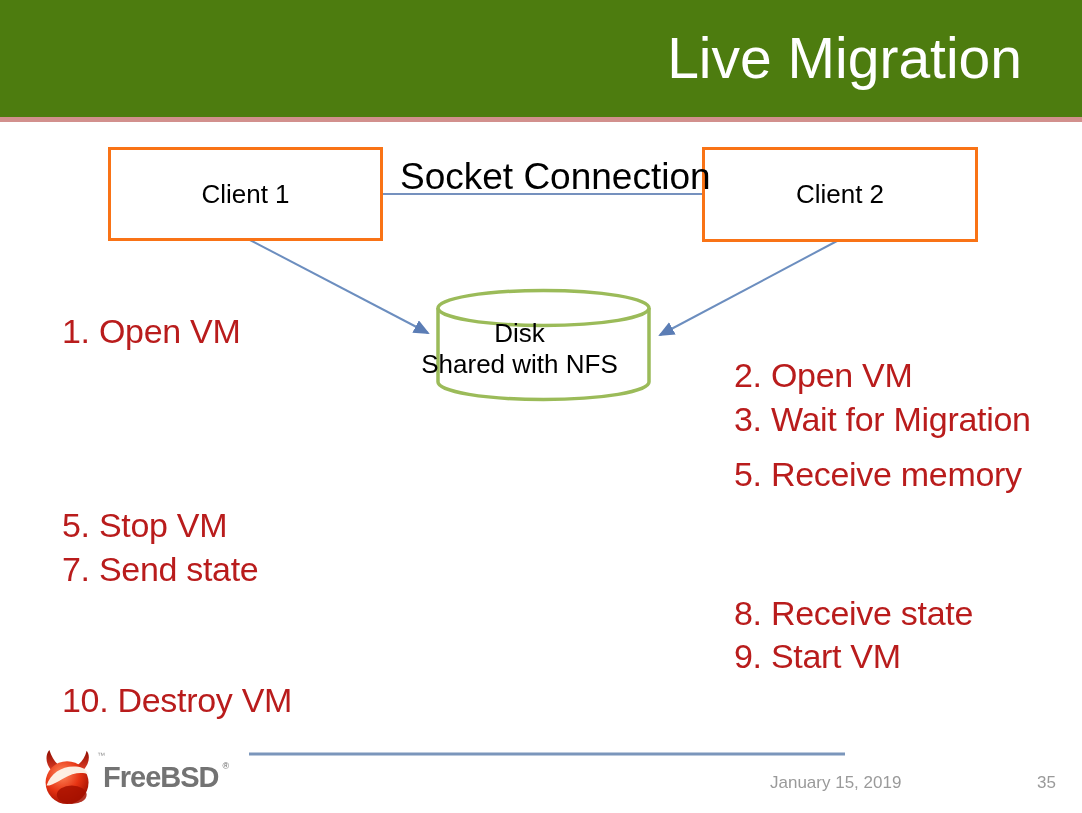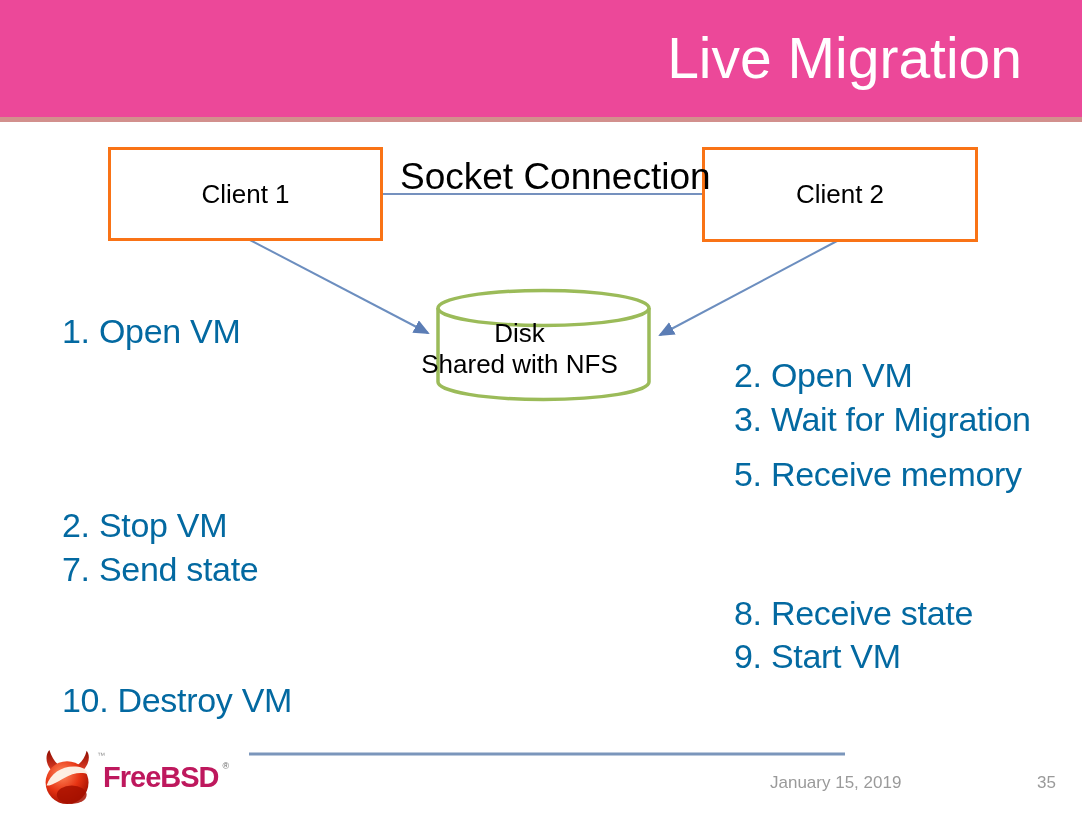--- a/index.html
+++ b/index.html
@@ -1,42 +1,42 @@
 <!DOCTYPE html>
 <html><head>
 <meta charset="utf-8">
 <style>
   html,body{margin:0;padding:0;background:#ffffff;}
   .slide{
     position:relative;width:1082px;height:813px;overflow:hidden;background:#ffffff;
     font-family:"Liberation Sans", sans-serif;color:#000;
   }
   
-  .titlebar{position:absolute;top:0;left:0;right:0;height:117px;background:#ec4899;border-bottom:5px solid #D2908D;}
+  .titlebar{position:absolute;top:0;left:0;right:0;height:117px;background:#4d7c0f;border-bottom:5px solid #D2908D;}
   .title{position:absolute;right:60px;top:24px;margin:0;font-size:57px;font-weight:400;color:#ffffff;line-height:68px;white-space:nowrap;}
   
   .overlay{position:absolute;left:0;top:0;width:1082px;height:813px;pointer-events:none;}
   
   .box{position:absolute;border:3px solid #f97316;background:#fff;display:flex;align-items:center;justify-content:center;font-size:26px;}
   .client1{left:108px;top:147px;width:269px;height:88px;}
   .client2{left:702px;top:147px;width:270px;height:89px;}
   
   .socket-label{position:absolute;left:400px;top:156px;width:272px;text-align:center;font-size:37px;color:#000;white-space:nowrap;}
   .disk-label{position:absolute;left:404px;top:318px;width:231px;text-align:center;font-size:26px;line-height:31px;color:#000;}
   
-  .step{position:absolute;font-size:34px;line-height:1.15;color:#0369a1;white-space:nowrap;letter-spacing:-0.3px;}
+  .step{position:absolute;font-size:34px;line-height:1.15;color:#b91c1c;white-space:nowrap;letter-spacing:-0.3px;}
   .sL{left:62px;} .sR{left:714px;margin-left:20px;}
   .s1{top:312px;} .s2{top:356px;} .s3{top:400px;}
   .s4{top:455px;} .s5{top:455px;}
   .s6{top:506px;} .s7{top:550px;}
   .s8{top:594px;} .s9{top:637px;}
   .s10{top:681px;}
   
   .logo{position:absolute;left:40px;top:747px;display:flex;align-items:center;gap:7px;}
-  .wordmark{font-size:29px;font-weight:700;color:#be185d;letter-spacing:-1px;}
+  .wordmark{font-size:29px;font-weight:700;color:#737373;letter-spacing:-1px;}
   .regmark{font-size:9px;color:#666;align-self:flex-start;margin-top:14px;margin-left:-3px;}
   .tmmark{position:absolute;left:97px;top:751px;font-size:8px;color:#999;}
   .footer-text{position:absolute;top:773px;font-size:17px;color:#9A9A9A;white-space:nowrap;}
   .conf{left:363px;} .date{left:770px;} .pagenum{left:1037px;}
 </style>
 </head>
 <body>
 
 <div class="slide">
 
@@ -70,21 +70,21 @@
   <div class="socket-label">Socket Connection</div>
   <div class="disk-label">
     <div>Disk</div>
     <div>Shared with NFS</div>
   </div>
 
   <div class="step sL s1">1. Open VM</div>
   <div class="step sR s2">2. Open VM</div>
   <div class="step sR s3">3. Wait for Migration</div>
   <div class="step sR s5">5. Receive memory</div>
-  <div class="step sL s6">2. Stop VM</div>
+  <div class="step sL s6">5. Stop VM</div>
   <div class="step sL s7">7. Send state</div>
   <div class="step sR s8">8. Receive state</div>
   <div class="step sR s9">9. Start VM</div>
   <div class="step sL s10">10. Destroy VM</div>
 
   <div class="logo">
     <svg width="56" height="60" viewBox="0 0 60 64" xmlns="http://www.w3.org/2000/svg">
       <defs>
         <radialGradient id="devilGrad" cx="38%" cy="30%" r="75%">
           <stop offset="0%" stop-color="#ff8a5e"></stop>

